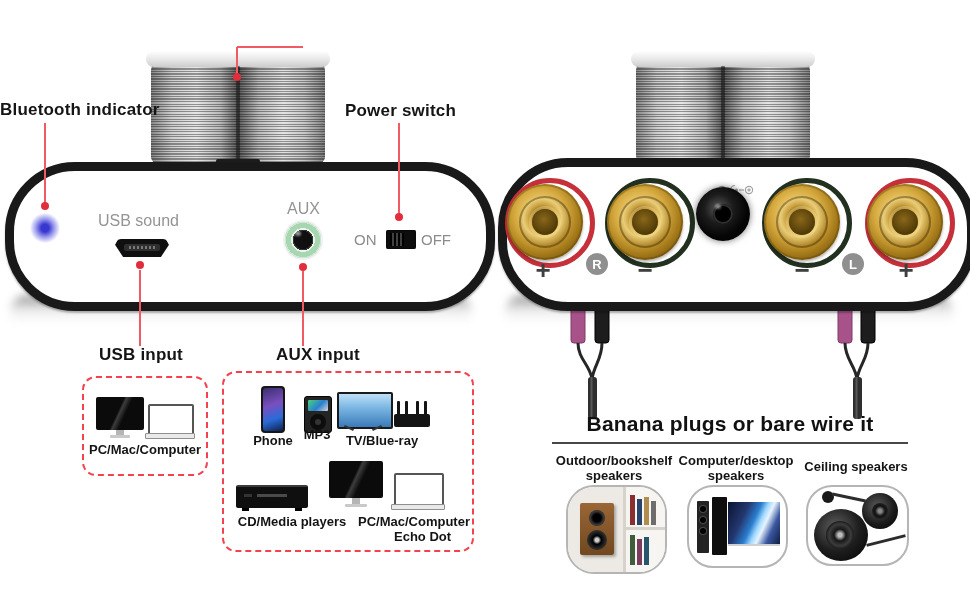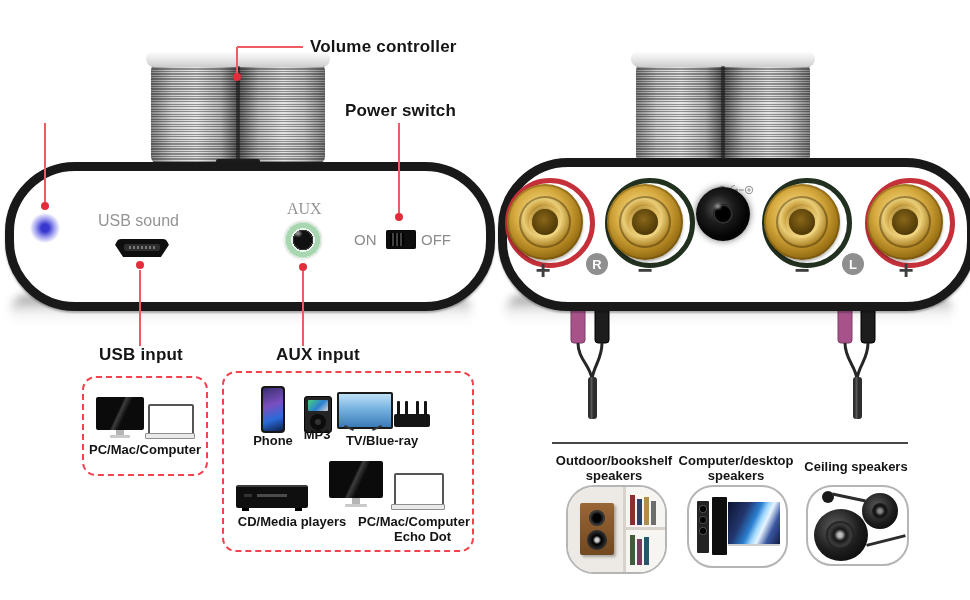--- a/index.html
+++ b/index.html
@@ -102,32 +102,32 @@
 
   <div class="refl" style="left:10px;top:295px;width:462px;height:34px;"></div>
   <div class="knob" style="left:151px;top:60px;width:174px;height:103px;">
     <div class="abs" style="left:50%;top:6px;bottom:0;width:4px;transform:translateX(-50%);
          background:linear-gradient(to right,rgba(0,0,0,.35),rgba(35,35,35,.65),rgba(0,0,0,.35));"></div>
   </div>
   <div class="panel" style="left:5px;top:162px;width:472px;height:131px;">
     <div class="led" style="left:16px;top:42px;"></div>
     <div class="gray-txt" style="left:84px;top:41px;">USB sound</div>
     <div class="usbport" style="left:101px;top:68px;"></div>
-    <div class="gray-txt" style="left:273px;top:29px;font-family:Liberation Serif, serif;">AUX</div>
+    <div class="gray-txt" style="left:273px;top:29px;">AUX</div>
     <div class="auxjack" style="left:269px;top:49px;"></div>
     <div class="gray-txt" style="left:340px;top:60px;font-size:15px;color:#8c8c8c;">ON</div>
     <div class="pswitch" style="left:372px;top:59px;"></div>
     <div class="gray-txt" style="left:407px;top:60px;font-size:15px;color:#8c8c8c;">OFF</div>
   </div>
 
-  <div class="lbl" style="left:310px;top:37px;">Volume controller</div>
   <div class="red-line" style="left:237px;top:46px;width:66px;height:2px;"></div>
   <div class="red-line" style="left:236px;top:47px;width:2px;height:28px;"></div>
   <div class="red-dot" style="left:233px;top:73px;"></div>
 
+  <div class="lbl" style="left:0px;top:100px;">Bluetooth indicator</div>
   <div class="red-line" style="left:44px;top:123px;width:2px;height:82px;"></div>
   <div class="red-dot" style="left:41px;top:202px;"></div>
 
   <div class="lbl" style="left:345px;top:101px;">Power switch</div>
   <div class="red-line" style="left:398px;top:123px;width:2px;height:92px;"></div>
   <div class="red-dot" style="left:395px;top:213px;"></div>
 
   <div class="red-dot" style="left:136px;top:261px;"></div>
   <div class="red-line" style="left:139px;top:270px;width:2px;height:76px;"></div>
   <div class="red-dot" style="left:299px;top:263px;"></div>
@@ -237,20 +237,21 @@
     <div class="dcjack" style="left:189px;top:20px;"></div>
 
     <div class="sign" style="left:18px;top:92px;">+</div>
     <div class="badge" style="left:79px;top:86px;">R</div>
     <div class="sign" style="left:120px;top:92px;">−</div>
     <div class="sign" style="left:277px;top:92px;">−</div>
     <div class="badge" style="left:335px;top:86px;">L</div>
     <div class="sign" style="left:381px;top:92px;">+</div>
   </div>
 
+  <div class="heading" style="left:540px;top:412px;width:380px;">Banana plugs or bare wire it</div>
   <div class="divider" style="left:552px;top:442px;width:356px;height:2px;"></div>
 
   <div class="small-lbl" style="left:552px;top:453px;width:124px;">
     <span style="display:block;">Outdoor/bookshelf</span>
     <span style="display:block;">speakers</span>
   </div>
   <div class="photo" style="left:566px;top:485px;width:97px;height:85px;border-radius:28px;">
     <div class="abs" style="inset:0;background:linear-gradient(to right,#edeae5 0 58%,#f7f5f1 58%);"></div>
     <div class="abs" style="left:55px;top:0;width:3px;height:85px;background:#d8d3ca;"></div>
     <div class="abs" style="left:58px;top:40px;width:39px;height:3px;background:#d8d3ca;"></div>

